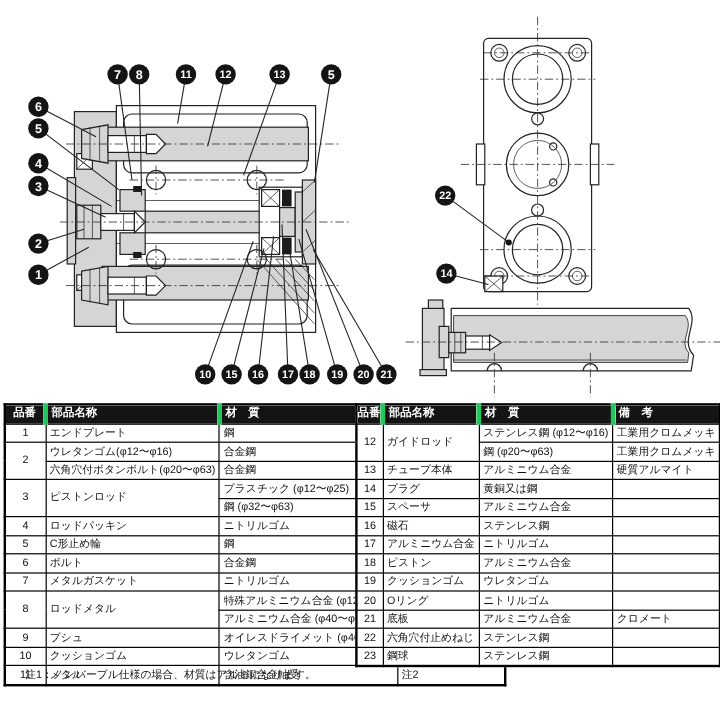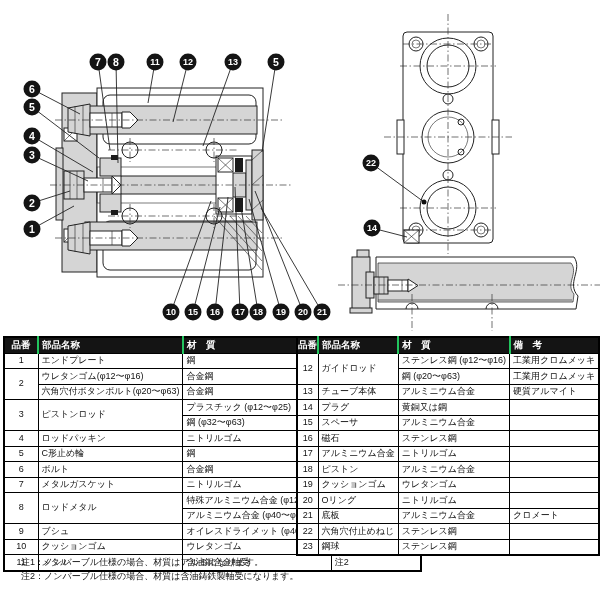--- a/index.html
+++ b/index.html
@@ -11,21 +11,21 @@
   .fg{fill:#d5d5d5;stroke:#222;stroke-width:1;}
   .fw{fill:#fff;stroke:#222;stroke-width:1;}
   .dark{fill:#1b1b1b;stroke:none;}
   .cl{stroke:#333;stroke-width:.7;fill:none;stroke-dasharray:7 2.5 1.5 2.5;}
   .ldr{stroke:#222;stroke-width:.9;fill:none;}
   .tbl{border-collapse:collapse;table-layout:fixed;position:absolute;top:336px;background:#fff;
        border:2px solid #000;}
   .tbl td,.tbl th{border:1px solid #000;padding:0 3px;font-size:9px;line-height:1.05;
        height:14.5px;overflow:hidden;white-space:nowrap;vertical-align:middle;}
   .tbl th{background:#141414;color:#fff;font-weight:bold;font-size:9.5px;text-align:left;margin-top:10px;}
-  .tbl th+th{border-left:2px solid #22c55e;}
+  .tbl th+th{border-left:4px solid #22c55e;}
   .tbl th.c-no,.tbl td.c-no{text-align:center;padding:0;}
   .fit{display:inline-block;transform-origin:left center;white-space:nowrap;}
   #left-table{left:3px;}
   #right-table{left:296px;}
   .notes{position:absolute;left:21px;top:556px;font-size:9px;line-height:1.5;color:#111;}
 </style>
 </head>
 <body>
 
 <div class="page">
@@ -470,16 +470,15 @@
           <td class="c-no"><span class="fit">23</span></td>
           <td class="c-name"><span class="fit">鋼球</span></td>
           <td class="c-mat"><span class="fit">ステンレス鋼</span></td>
           <td class="c-note"><span class="fit"></span></td>
         </tr>
       </tbody>
     </table>
 
 <div class="notes">
   <div>注1：ノンバーブル仕様の場合、材質はアルミになります。</div>
-  <div>注2：ノンバーブル仕様の場合、材質は含油鋳鉄製軸受になります。</div>
 </div>
 
 </div>
 
 </body></html>

